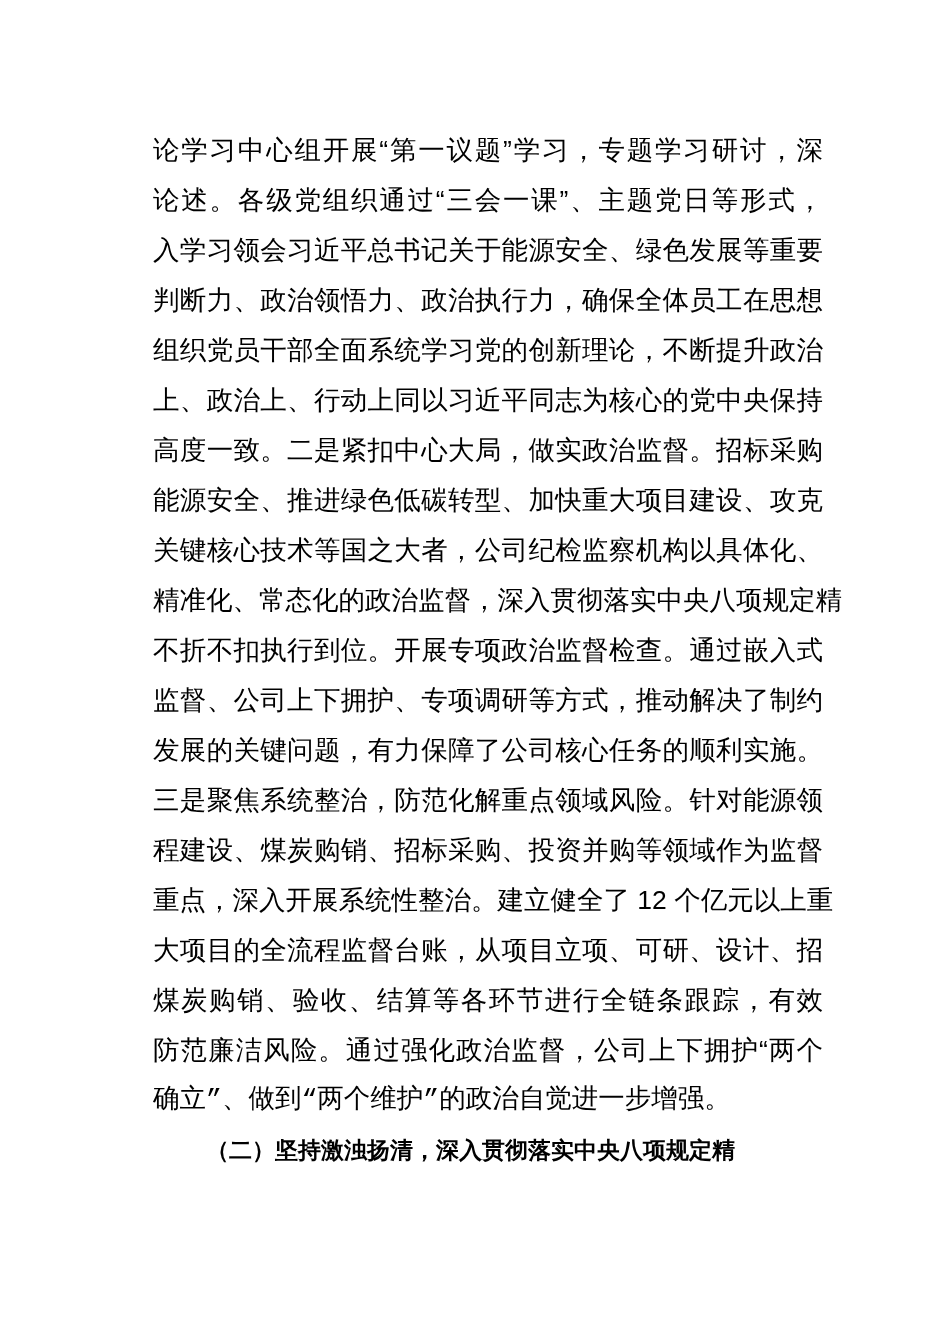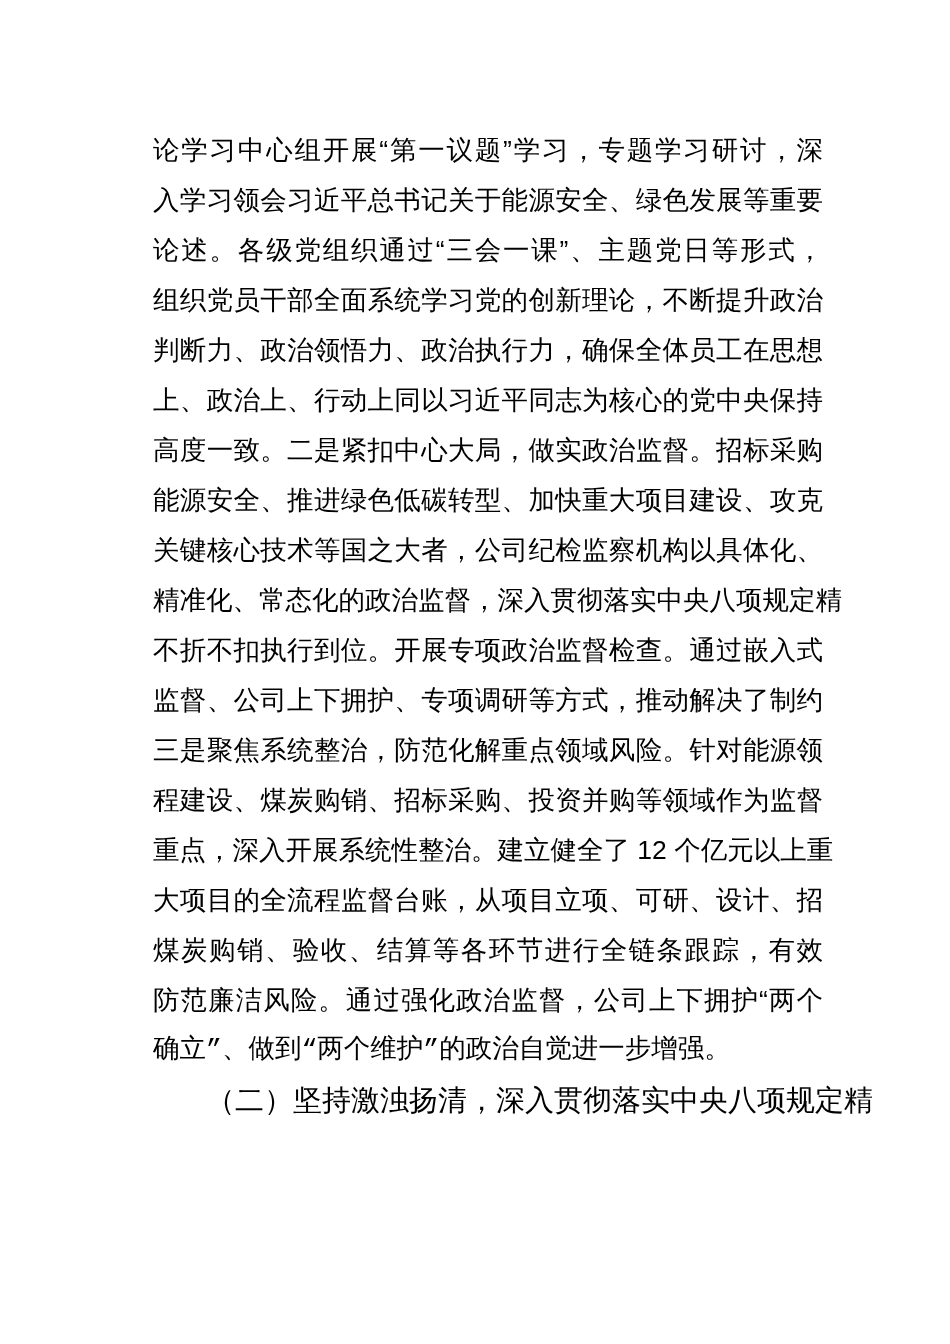--- a/index.html
+++ b/index.html
@@ -41,47 +41,48 @@
     overflow: visible;
   }
   
   .body-lines .line:last-child {
     text-align-last: left;
     font-family: Liberation Mono, monospace;
   }
   .heading-line {
     height: 50px;
     line-height: 50px;
-    font-size: 29px;
-    font-weight: 400;
+    font-size: 23px;
+    font-weight: 700;
     color: #000000;
     text-indent: 53px;
     white-space: nowrap;
     text-align: left;
   }
 </style>
 </head>
 <body>
 
 <div class="page">
   <div class="text-block">
 
     <div class="body-lines">
         <div class="line">论学习中心组开展“第一议题”学习，专题学习研讨，深</div>
+        <div class="line">论述。各级党组织通过“三会一课”、主题党日等形式，</div>
         <div class="line">入学习领会习近平总书记关于能源安全、绿色发展等重要</div>
-        <div class="line">论述。各级党组织通过“三会一课”、主题党日等形式，</div>
+        <div class="line">判断力、政治领悟力、政治执行力，确保全体员工在思想</div>
         <div class="line">组织党员干部全面系统学习党的创新理论，不断提升政治</div>
-        <div class="line">判断力、政治领悟力、政治执行力，确保全体员工在思想</div>
         <div class="line">上、政治上、行动上同以习近平同志为核心的党中央保持</div>
         <div class="line">高度一致。二是紧扣中心大局，做实政治监督。招标采购</div>
         <div class="line">能源安全、推进绿色低碳转型、加快重大项目建设、攻克</div>
         <div class="line">关键核心技术等国之大者，公司纪检监察机构以具体化、</div>
         <div class="line">精准化、常态化的政治监督，深入贯彻落实中央八项规定精</div>
         <div class="line">不折不扣执行到位。开展专项政治监督检查。通过嵌入式</div>
         <div class="line">监督、公司上下拥护、专项调研等方式，推动解决了制约</div>
+        <div class="line">发展的关键问题，有力保障了公司核心任务的顺利实施。</div>
         <div class="line">三是聚焦系统整治，防范化解重点领域风险。针对能源领</div>
         <div class="line">程建设、煤炭购销、招标采购、投资并购等领域作为监督</div>
         <div class="line">重点，深入开展系统性整治。建立健全了 12 个亿元以上重</div>
         <div class="line">大项目的全流程监督台账，从项目立项、可研、设计、招</div>
         <div class="line">煤炭购销、验收、结算等各环节进行全链条跟踪，有效</div>
         <div class="line">防范廉洁风险。通过强化政治监督，公司上下拥护“两个</div>
         <div class="line">确立”、做到“两个维护”的政治自觉进一步增强。</div>
       </div>
 
     <div class="heading-line">（二）坚持激浊扬清，深入贯彻落实中央八项规定精</div>

